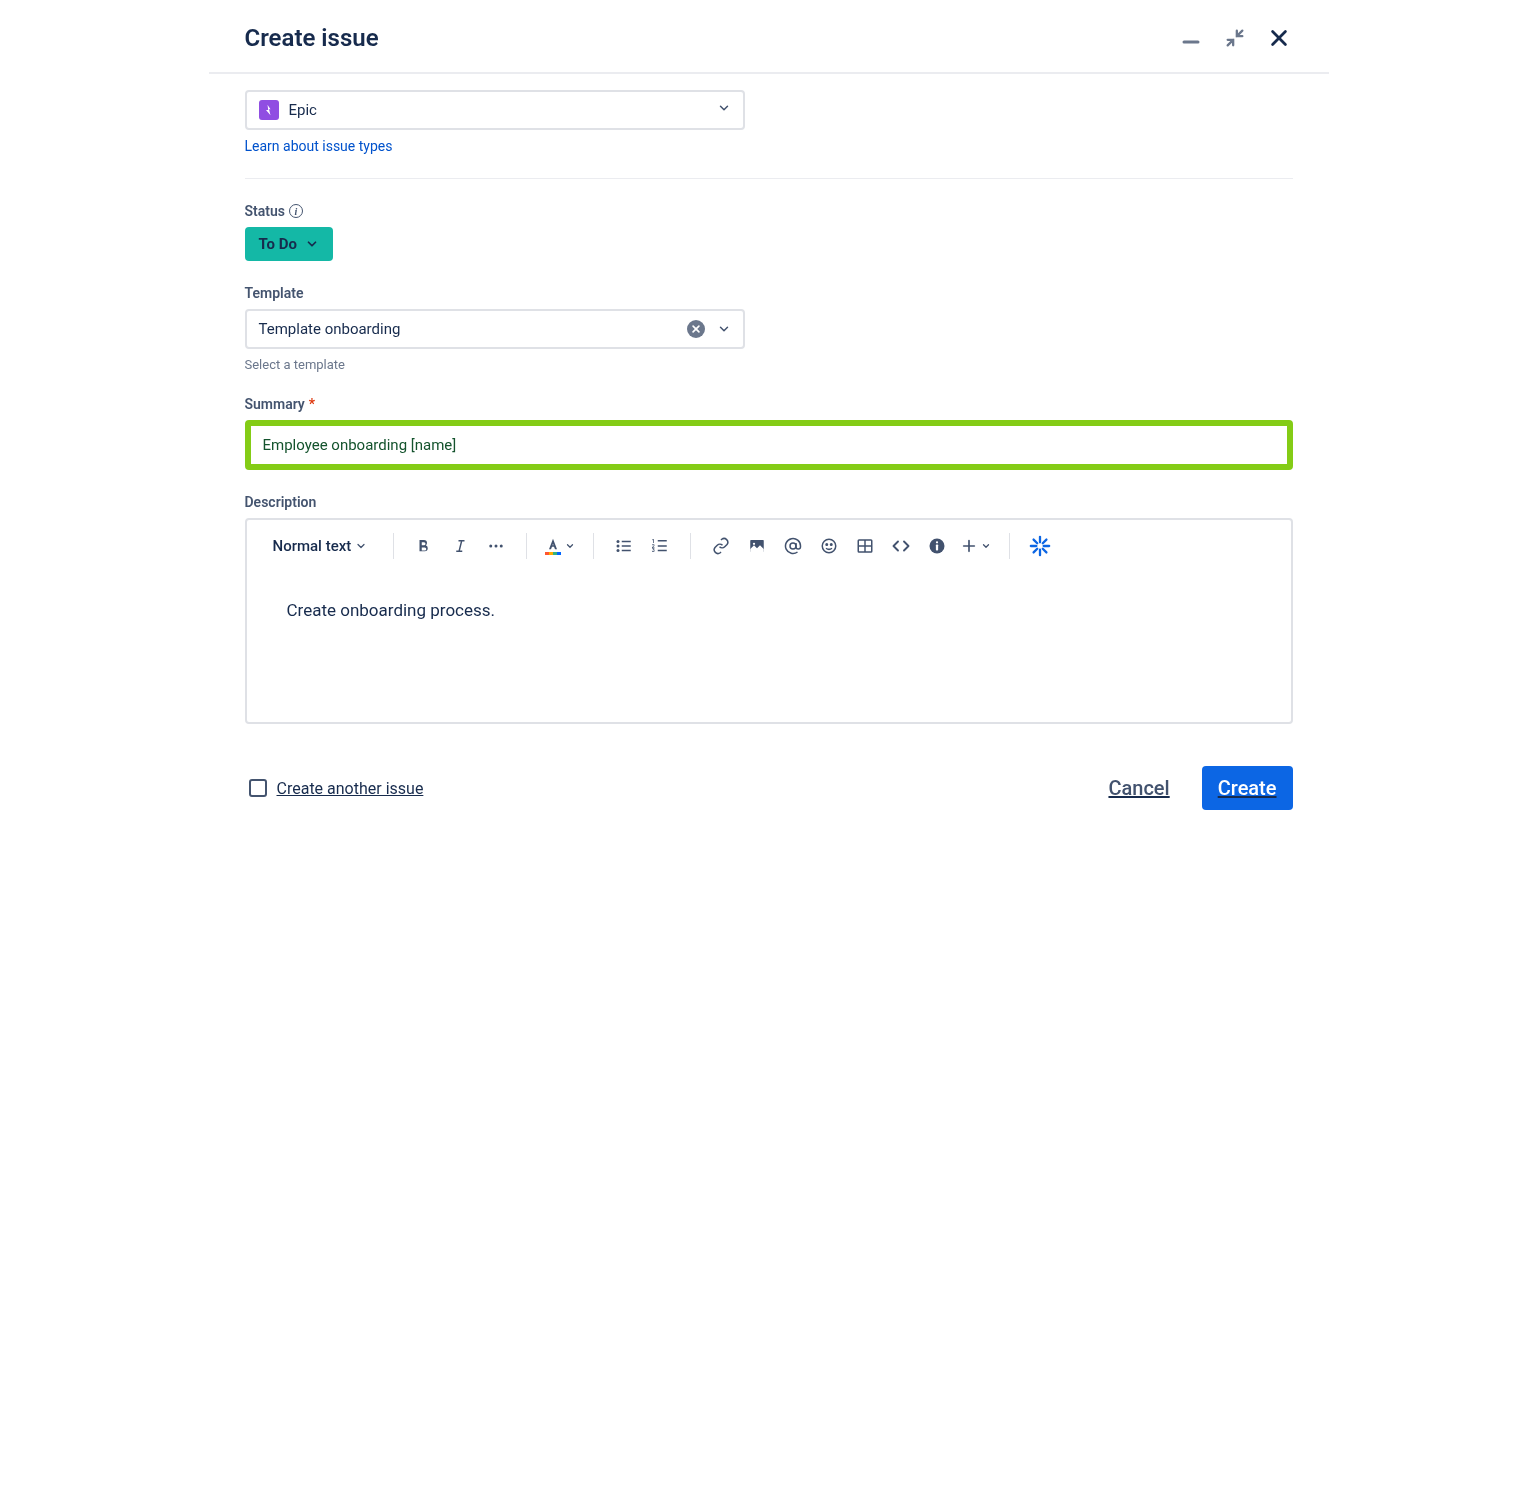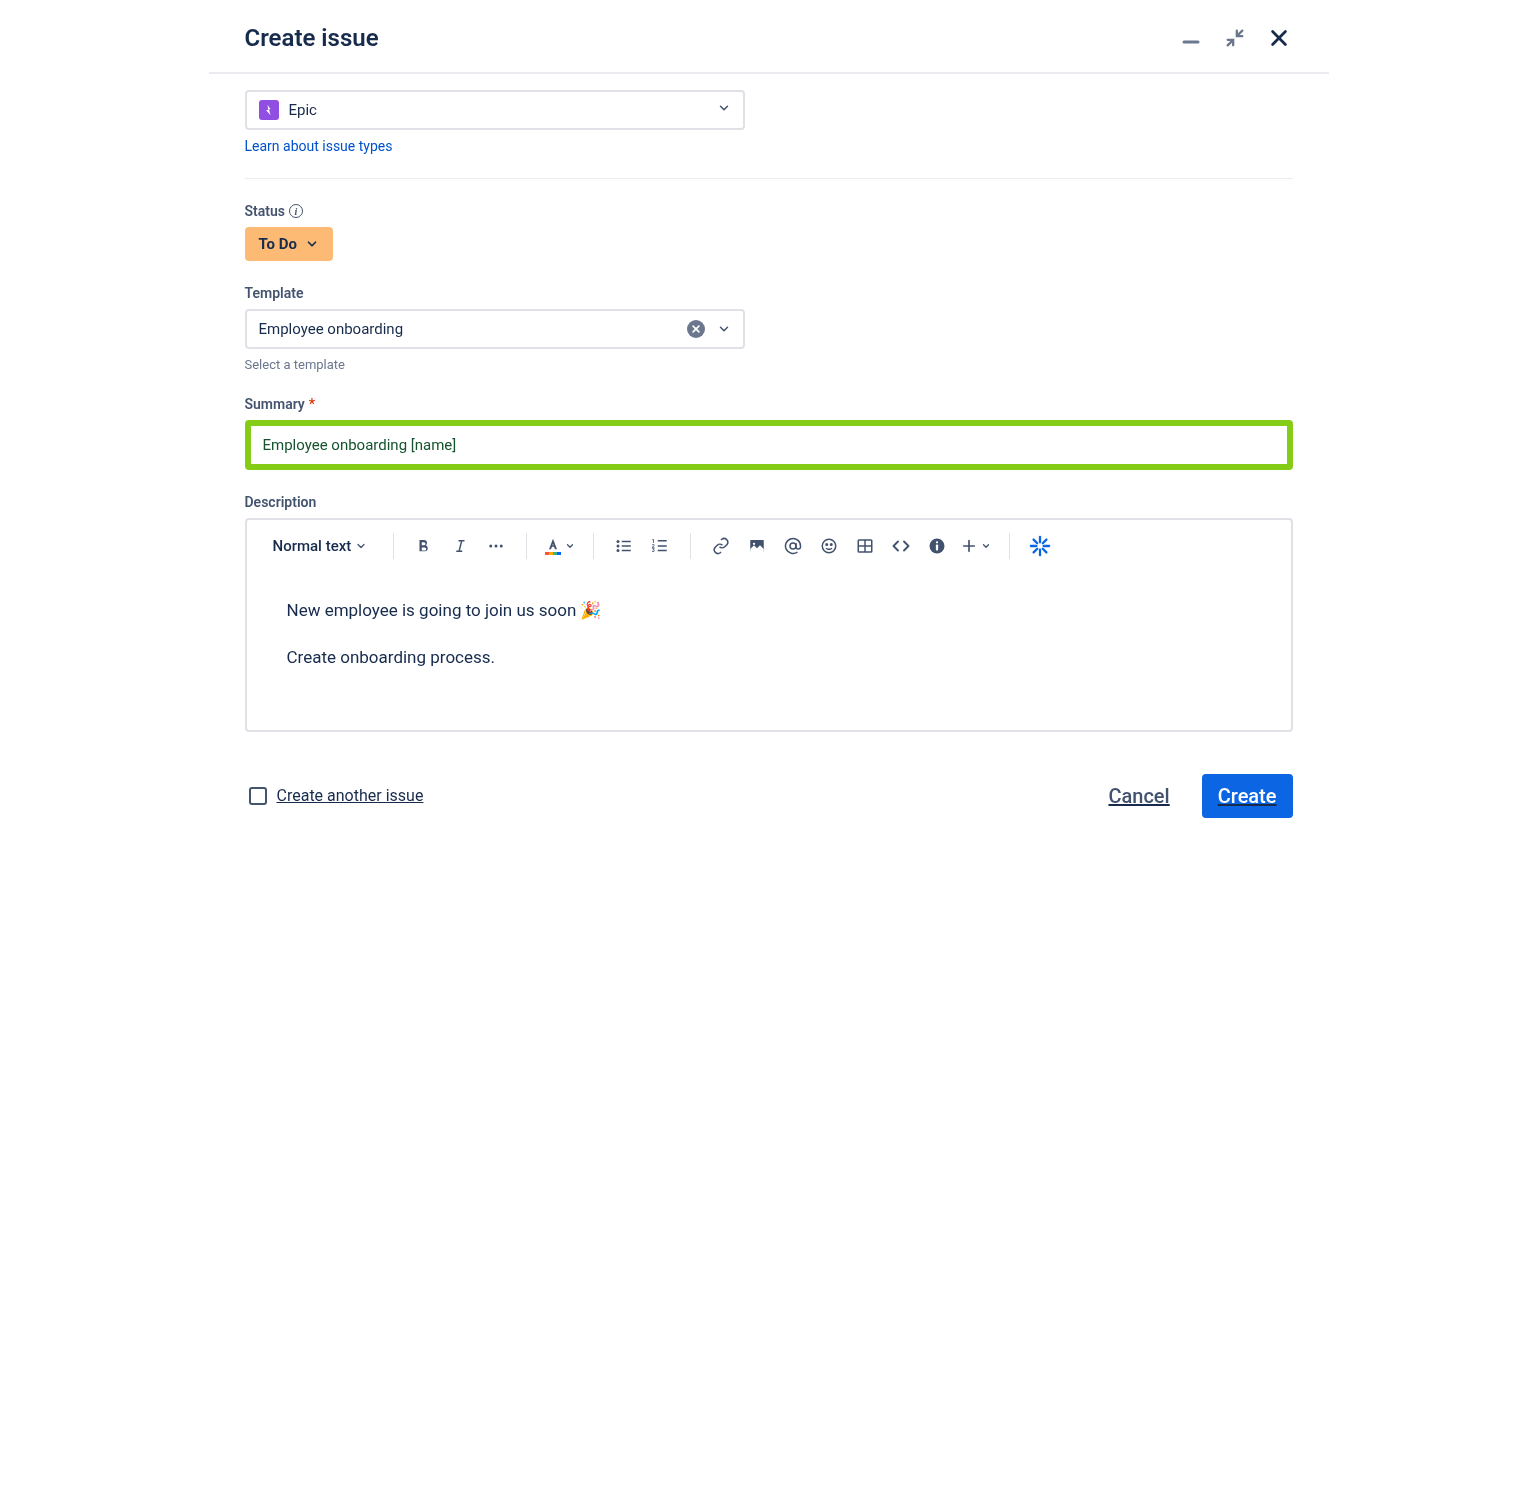--- a/index.html
+++ b/index.html
@@ -117,21 +117,21 @@
       justify-content: center;
       font-size: 10px;
       font-style: italic;
       font-family: serif;
       color: #44546f;
     }
     .status-dropdown {
       display: inline-flex;
       align-items: center;
       gap: 8px;
-      background: #fdba74;
+      background: #14b8a6;
       border-radius: 4px;
       padding: 8px 14px;
       font-weight: 700;
       font-size: 15px;
       cursor: pointer;
       color: #172b4d;
     }
     .helper-text {
       font-size: 13px;
       color: #6b778c;
@@ -329,21 +329,21 @@
           <polyline points="6 9 12 15 18 9"></polyline>
         </svg>
       </div>
     </div>
 
     <div class="field-group" style="margin-top:24px;">
       <div class="field-label">
         <span>Template</span>
       </div>
       <div class="select-box select-wide">
-        <span>Employee onboarding</span>
+        <span>Template onboarding</span>
         <div class="select-actions">
           <span class="clear-icon">
             <svg width="10" height="10" viewBox="0 0 24 24" fill="none" stroke="#fff" stroke-width="4" stroke-linecap="round">
               <line x1="5" y1="5" x2="19" y2="19"></line>
               <line x1="19" y1="5" x2="5" y2="19"></line>
             </svg>
           </span>
           <svg width="14" height="14" viewBox="0 0 24 24" fill="none" stroke="#42526e" stroke-width="2.5" stroke-linecap="round" stroke-linejoin="round">
             <polyline points="6 9 12 15 18 9"></polyline>
           </svg>
@@ -493,21 +493,20 @@
               <line x1="2" y1="12" x2="8" y2="12"></line>
               <line x1="16" y1="12" x2="22" y2="12"></line>
               <line x1="5" y1="5" x2="9" y2="9"></line>
               <line x1="15" y1="15" x2="19" y2="19"></line>
               <line x1="19" y1="5" x2="15" y2="9"></line>
               <line x1="9" y1="15" x2="5" y2="19"></line>
             </svg>
           </div>
         </div>
         <div class="editor-content">
-          <p>New employee is going to join us soon 🎉</p>
           <p>Create onboarding process.</p>
         </div>
       </div>
     </div>
   </div>
 
   <div class="modal-footer">
     <label class="checkbox-wrapper">
       <span class="checkbox"></span>
       <span class="checkbox-label">Create another issue</span>

